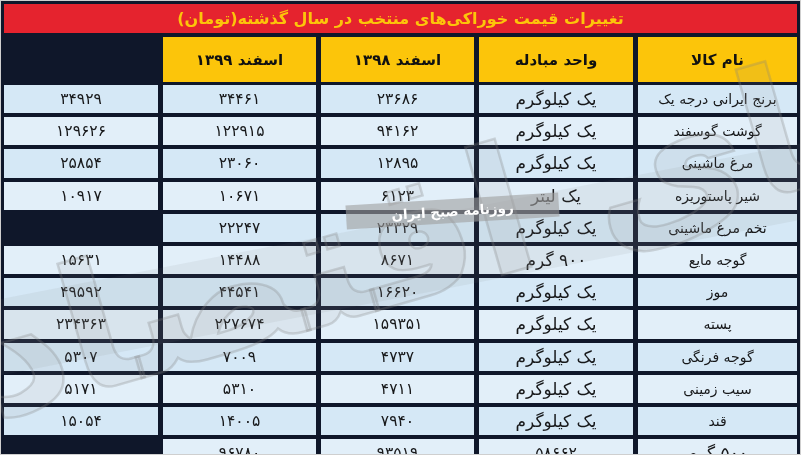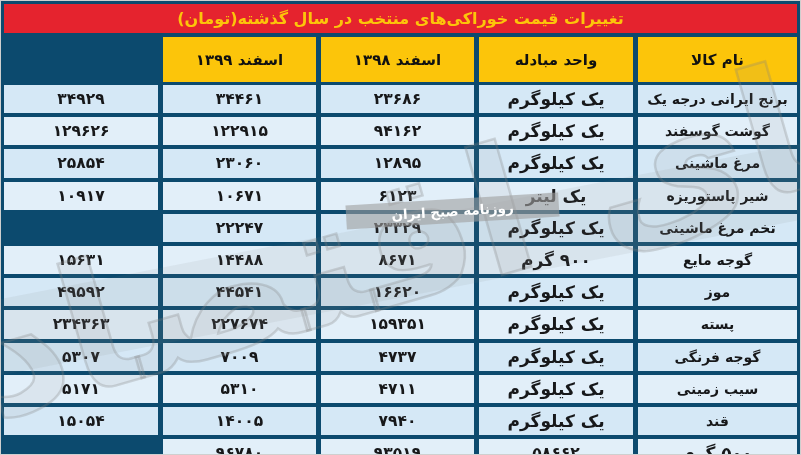--- a/index.html
+++ b/index.html
@@ -6,21 +6,21 @@
   html, body { background: #ffffff; }
   body {
     font-family: "DejaVu Sans", sans-serif;
     width: 801px; height: 455px;
     overflow: hidden;
   }
   .page {
     position: relative;
     width: 801px; height: 455px;
     border: 1px solid #cfcfcf;
-    background: #0c4a6e;
+    background: #0f172a;
     padding: 3px;
     overflow: hidden;
   }
   .banner {
     height: 29px;
     background: #e5232e;
     display: flex; align-items: center; justify-content: center;
     margin-bottom: 4px;
   }
   .banner-text {
@@ -41,21 +41,21 @@
     color: #111111;
     font-weight: bold;
     font-size: 15px;
     display: flex; align-items: center; justify-content: center;
   }
   .tbody { display: flex; flex-direction: column; gap: 4px; }
   .row { height: 28.2px; }
   .cell {
     background: #d5e8f6;
     color: #17181a;
-    font-weight: bold;
+    font-weight: normal;
     font-size: 15.5px;
     display: flex; align-items: center; justify-content: center;
     overflow: hidden; white-space: nowrap;
   }
   .row:nth-child(even) .cell { background: #e2eff9; }
   .cell.name { font-size: 14px; }
   .cell.unit { font-size: 17px; }
   
   .wm { position: absolute; inset: 0; pointer-events: none; overflow: hidden; }
   .wm-stripe {

